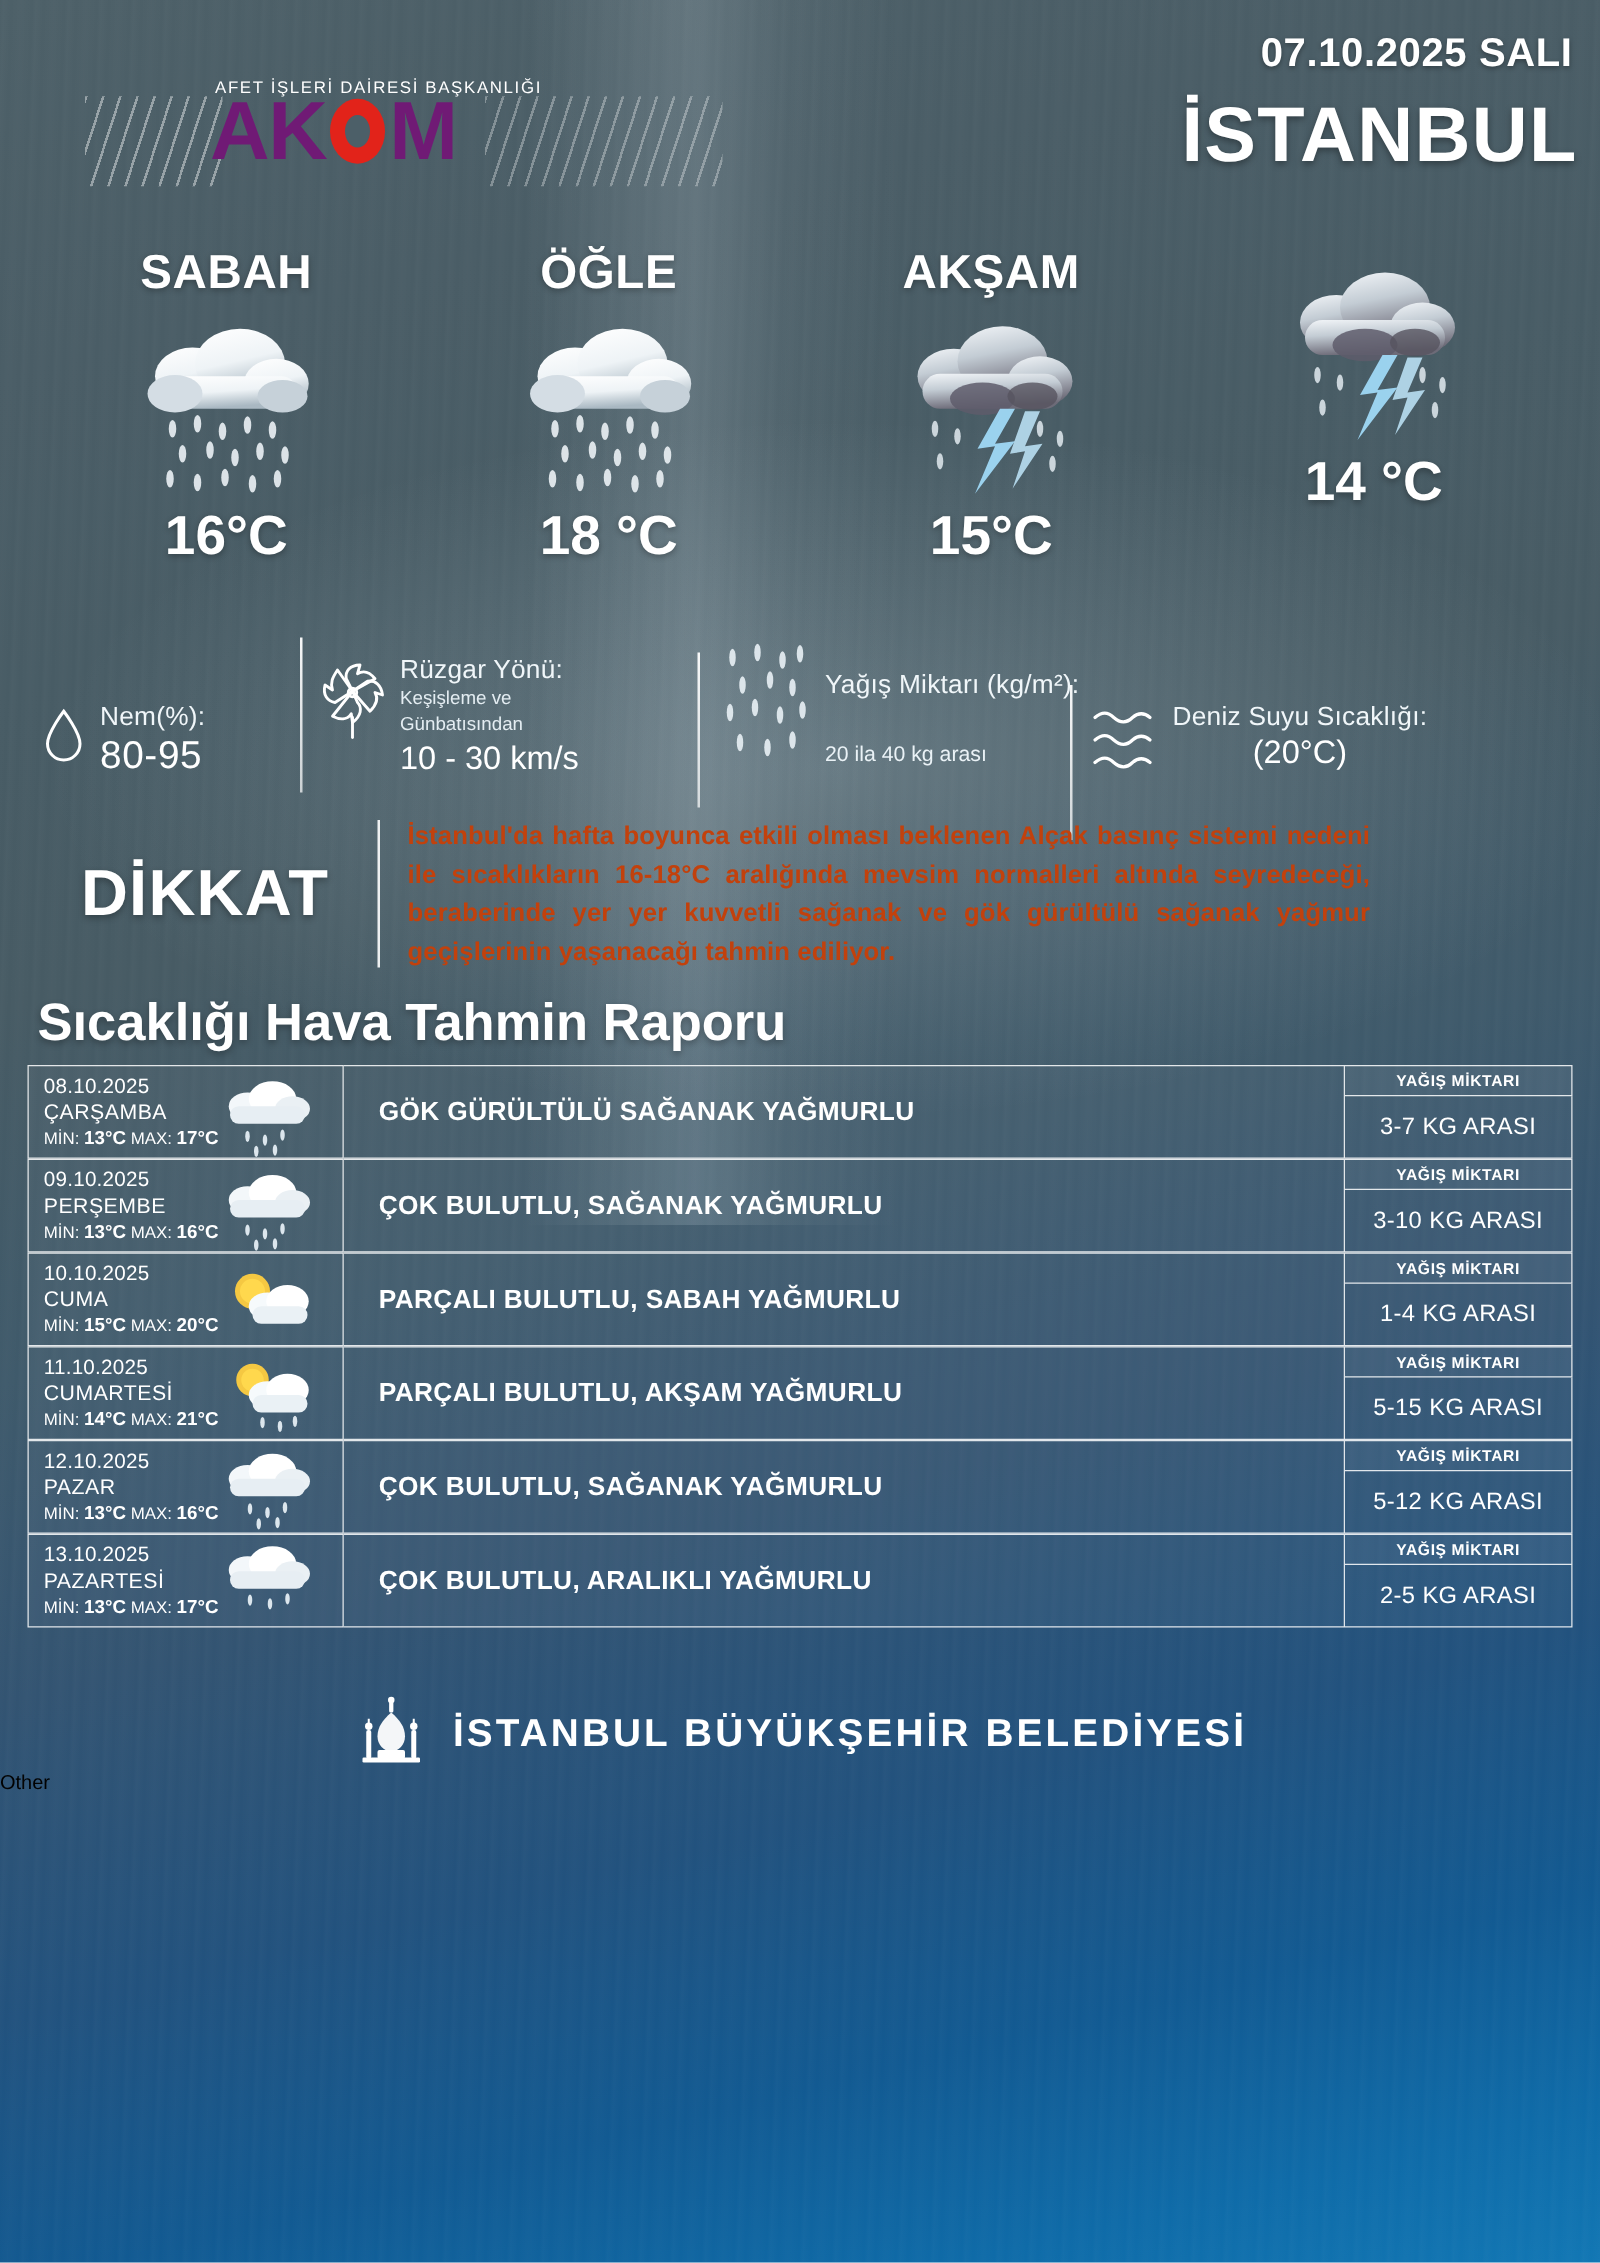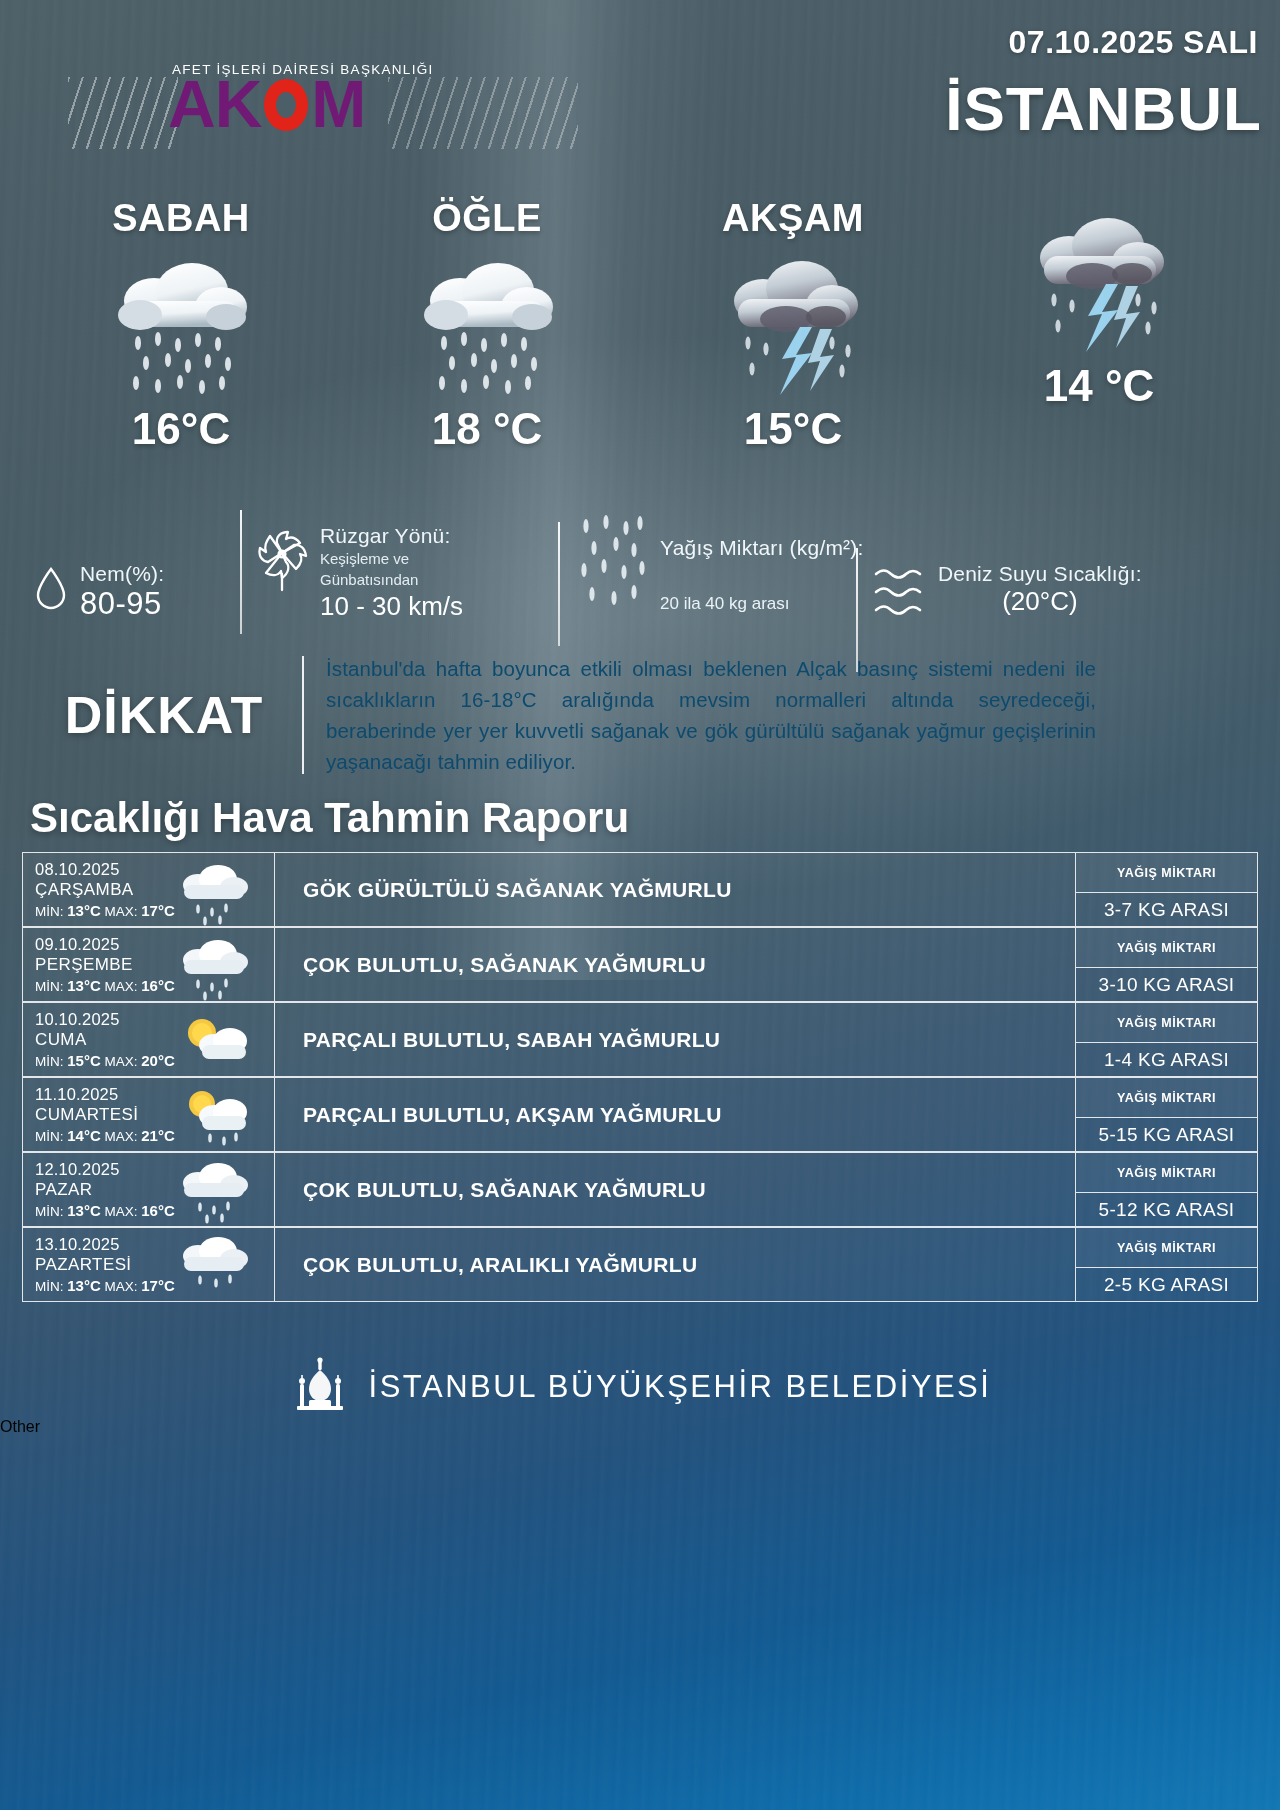--- a/index.html
+++ b/index.html
@@ -138,21 +138,21 @@
     font-size: 52px; font-weight: bold; color: #ffffff; letter-spacing: 1px;
     width: 276px; text-align: center;
     text-shadow: 0 2px 6px rgba(0,0,0,0.3);
   }
   .dikkat-bar {
     width: 2px; height: 118px; align-self: center; flex: none;
     background: rgba(255,255,255,0.9);
     margin-right: 22px;
   }
   .dikkat-text {
-    font-size: 20.5px; font-weight: normal; color: #0c4a6e;
+    font-size: 20.5px; font-weight: bold; color: #c2410c;
     line-height: 1.52; text-align: justify; width: 770px;
     letter-spacing: 0.1px;
   }
 
   
   .weekly-title {
     position: relative; margin: 14px 0 10px 30px;
     font-size: 42px; font-weight: bold; color: #ffffff; letter-spacing: 0px;
     text-shadow: 0 2px 6px rgba(0,0,0,0.3);
   }
@@ -175,39 +175,39 @@
     display: flex; align-items: center; padding-left: 28px;
     background: rgba(255,255,255,0.035);
   }
   .cell-desc span {
     font-size: 21px; font-weight: bold; color: #ffffff; letter-spacing: 0.3px;
   }
   .cell-rain {
     width: 182px; display: flex; flex-direction: column;
   }
   .rain-head {
-    height: 41px; border: 1px solid rgba(255,255,255,0.85); border-left: none;
+    height: 25px; border: 1px solid rgba(255,255,255,0.85); border-left: none;
     display: flex; align-items: center; justify-content: center;
     font-size: 12.5px; font-weight: bold; color: #ffffff; letter-spacing: 0.5px;
     background: rgba(255,255,255,0.07);
   }
   .rain-val {
     flex: 1; border: 1px solid rgba(255,255,255,0.85); border-left: none; border-top: none;
     display: flex; align-items: center; justify-content: center;
     font-size: 19px; color: #ffffff; letter-spacing: 0.3px;
     background: rgba(255,255,255,0.035);
   }
 
   
   .footer {
     position: relative; margin-top: 54px;
     display: flex; align-items: center; justify-content: center; gap: 18px;
   }
   .footer-text {
-    font-size: 31px; font-weight: normal; color: #ffffff; letter-spacing: 2.5px;
+    font-size: 31px; font-weight: bold; color: #ffffff; letter-spacing: 2.5px;
   }
 
   
   svg { display: block; overflow: visible; }
 </style>
 </head>
 <body>
 
 
 

